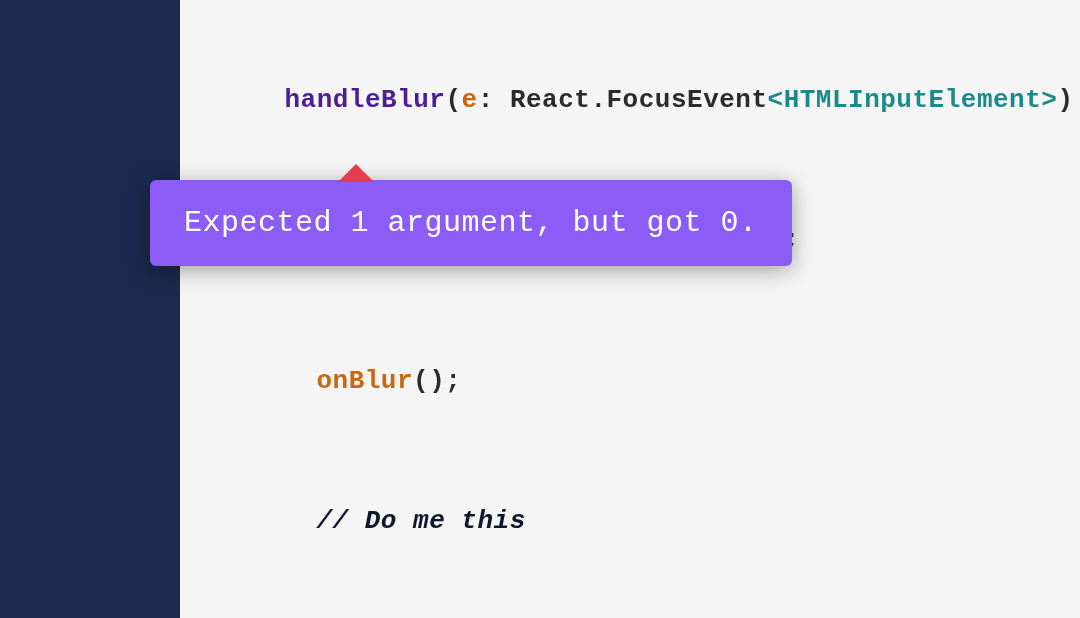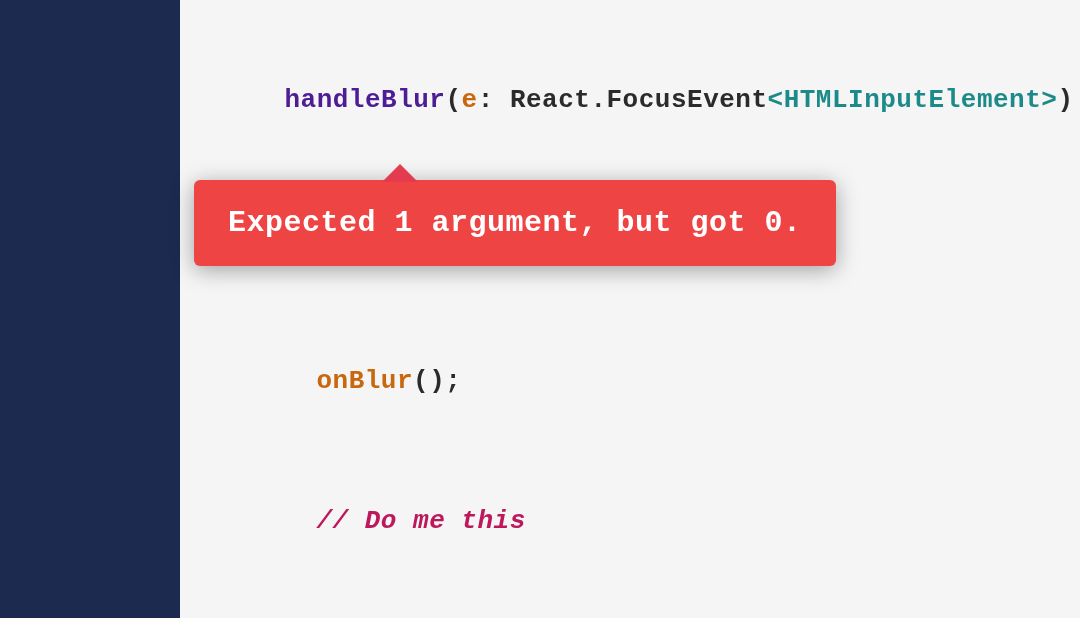--- a/index.html
+++ b/index.html
@@ -35,35 +35,34 @@
     }
     .ind1 { padding-left: 0px; }
     .ind2 { padding-left: 32px; }
 
     .t-blue { color: #4c1d95; }
     .t-dark { color: #2b2b2b; }
     .t-purple { color: #7a1f8a; }
     .t-teal { color: #1d8a8a; }
     .t-blue-prop { color: #2b5dc7; }
     .t-orange { color: #c9670f; }
-    .t-comment { color: #be185d; font-style: italic; }
+    .t-comment { color: #0f172a; font-style: italic; }
 
     .error-tooltip {
       position: absolute;
       left: 150px;
       top: 180px;
-      background: #ef4444;
+      background: #8b5cf6;
       color: #fff;
       font-size: 30px;
-      font-weight: 700;
+      font-weight: 400;
       padding: 26px 34px;
       border-radius: 6px;
       box-shadow: 0 4px 22px rgba(0,0,0,0.35);
       letter-spacing: 0.5px;
-      margin-left: 44px;
     }
     .error-tooltip::before {
       content: '';
       position: absolute;
       top: -16px;
       left: 188px;
       width: 0;
       height: 0;
       border-left: 18px solid transparent;
       border-right: 18px solid transparent;

